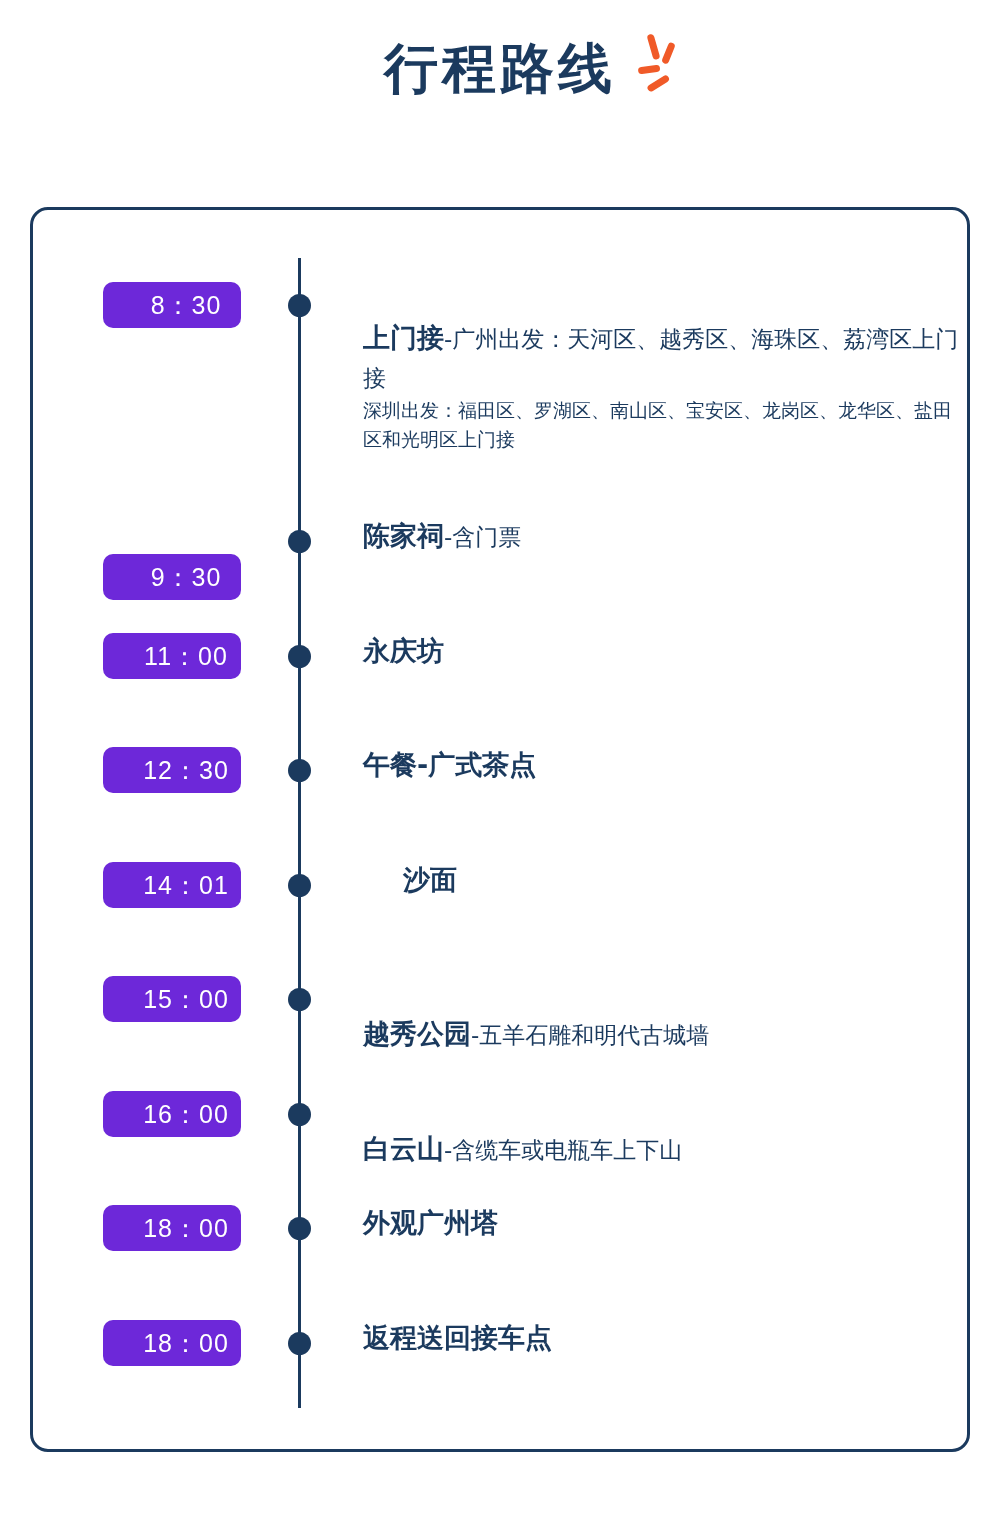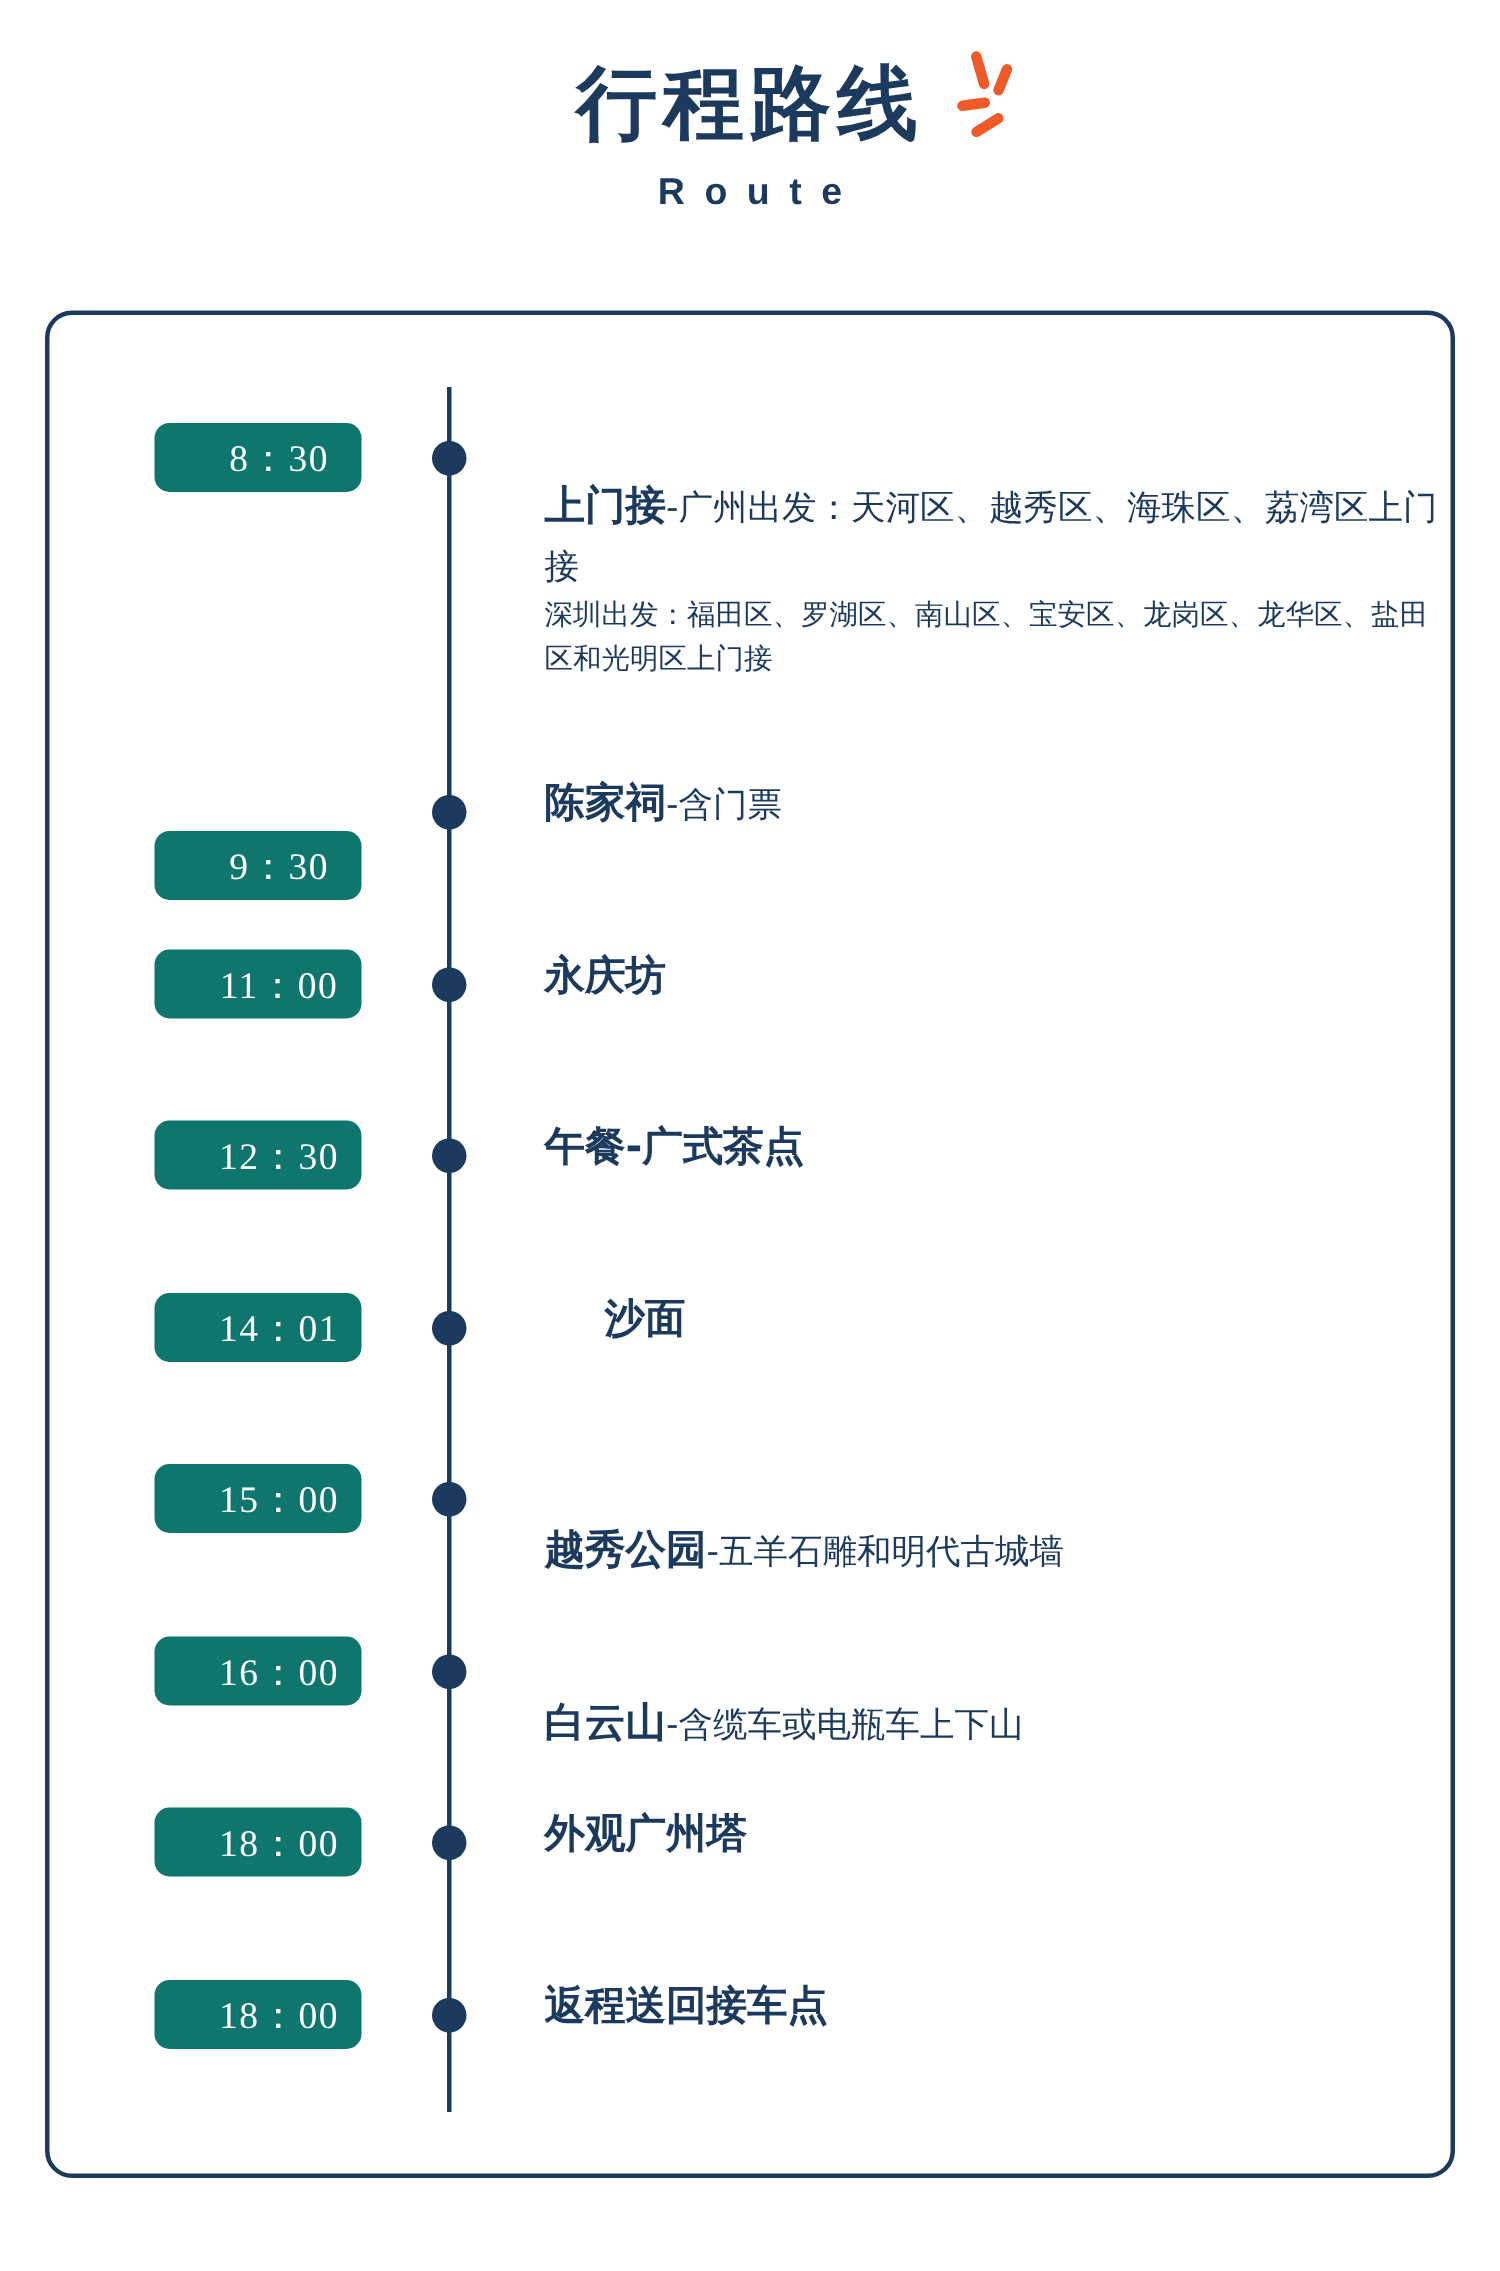--- a/index.html
+++ b/index.html
@@ -92,30 +92,30 @@
     width: 100%;
     display: flex;
     align-items: flex-start;
   }
 
   .time-badge {
     position: absolute;
     left: 70px;
     width: 138px;
     height: 46px;
-    background: #0f766e;
+    background: #6d28d9;
     border-radius: 10px;
     color: #ffffff;
     font-size: 25px;
     letter-spacing: 1px;
     display: flex;
     align-items: center;
     justify-content: center;
     box-sizing: border-box;
-    font-family: Liberation Serif, serif;
+    font-family: Liberation Sans, sans-serif;
     padding-left: 28px;
   }
 
   .dot {
     position: absolute;
     left: 255px;
     width: 23px;
     height: 23px;
     border-radius: 50%;
     background: #1b3a5e;
@@ -162,21 +162,20 @@
       <span class="spark">
         <svg width="70" height="70" viewBox="0 0 70 70">
           <g fill="#f05a28">
             <rect x="30" y="2" width="7" height="26" rx="3.5" transform="rotate(-16 33 15)"></rect>
             <rect x="45" y="10" width="7" height="22" rx="3.5" transform="rotate(22 48 21)"></rect>
             <rect x="18" y="34" width="22" height="7" rx="3.5" transform="rotate(-8 29 37)"></rect>
             <rect x="26" y="48" width="24" height="7" rx="3.5" transform="rotate(-32 38 51)"></rect>
           </g>
         </svg>
       </span>
-      <div class="title-en">Route</div>
     </div>
   </div>
 
   <div class="card">
     <div class="timeline">
       <div class="axis"></div>
 
       <div class="row" style="top:72px;">
         <div class="time-badge" style="top:0;">8：30</div>
         <div class="dot" style="top:12px;"></div>

